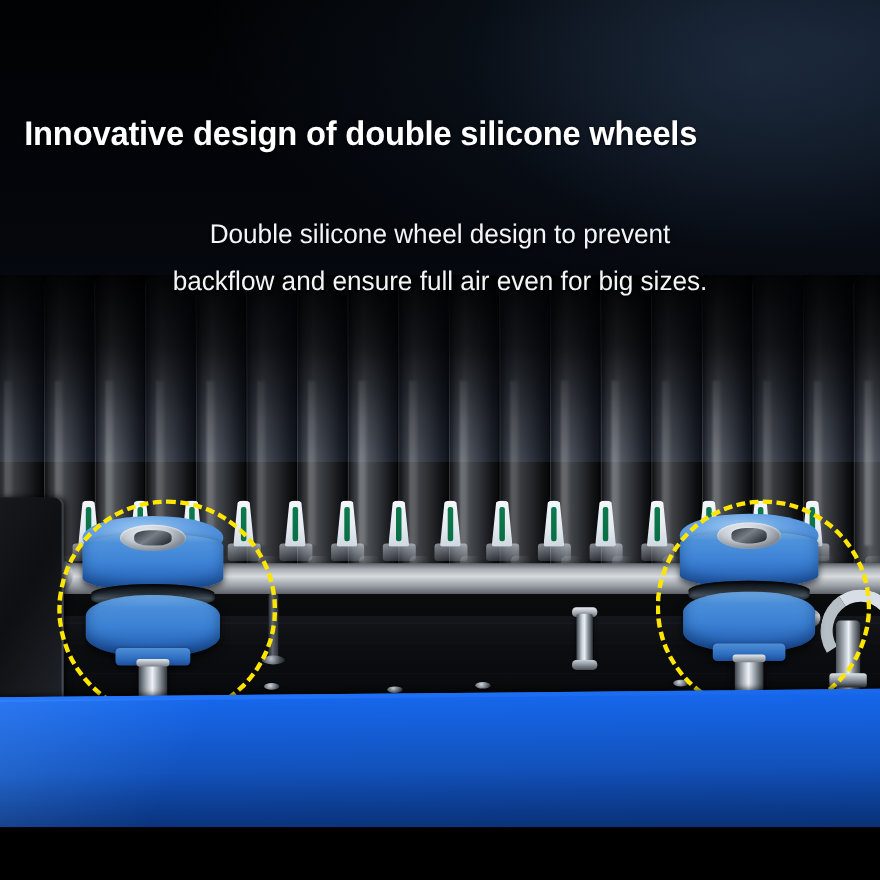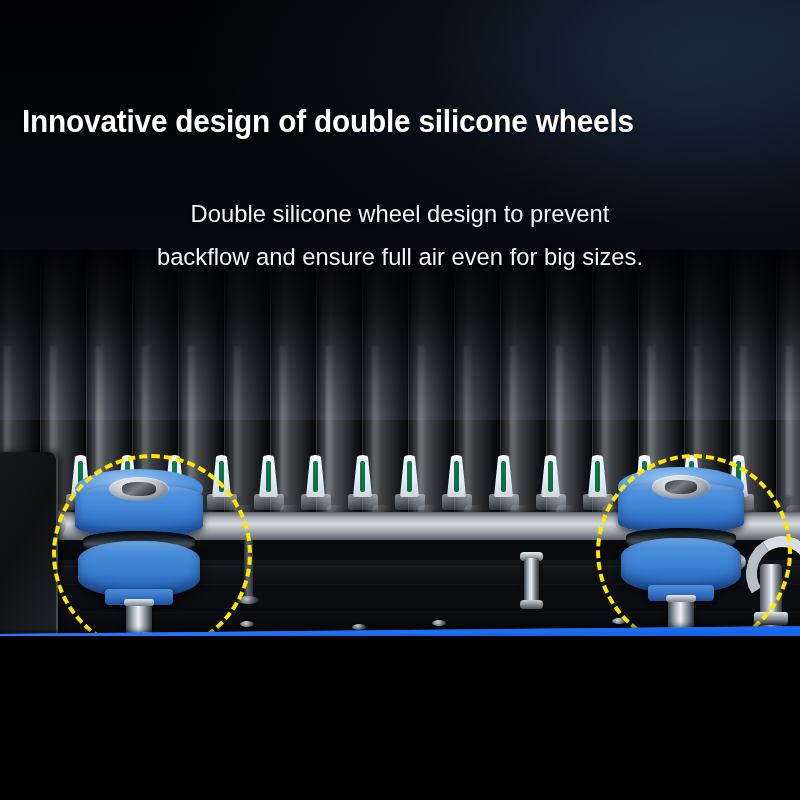--- a/index.html
+++ b/index.html
@@ -1,17 +1,17 @@
 <!DOCTYPE html>
 <html><head>
 <meta charset="utf-8">
 <style>
   html,body{margin:0;padding:0;background:#000;}
   body{font-family:"Liberation Sans",sans-serif;}
-  #stage{position:relative;width:800px;height:636px;overflow:hidden;background:#000;}
+  #stage{position:relative;width:800px;height:752px;overflow:hidden;background:#000;}
 
   
   .layer{position:absolute;}
   #sky{left:0;top:0;width:800px;height:420px;
        background:
          radial-gradient(120% 90% at 95% 10%, rgba(20,32,48,.95) 0%, rgba(6,10,16,0) 60%),
          linear-gradient(180deg,#010203 0%,#03050a 40%,#070a11 72%,#0c1018 100%);}
   #sheen{left:430px;top:0;width:370px;height:300px;
        background:radial-gradient(100% 80% at 70% 20%, rgba(36,52,74,.55), rgba(0,0,0,0) 70%);}
 

